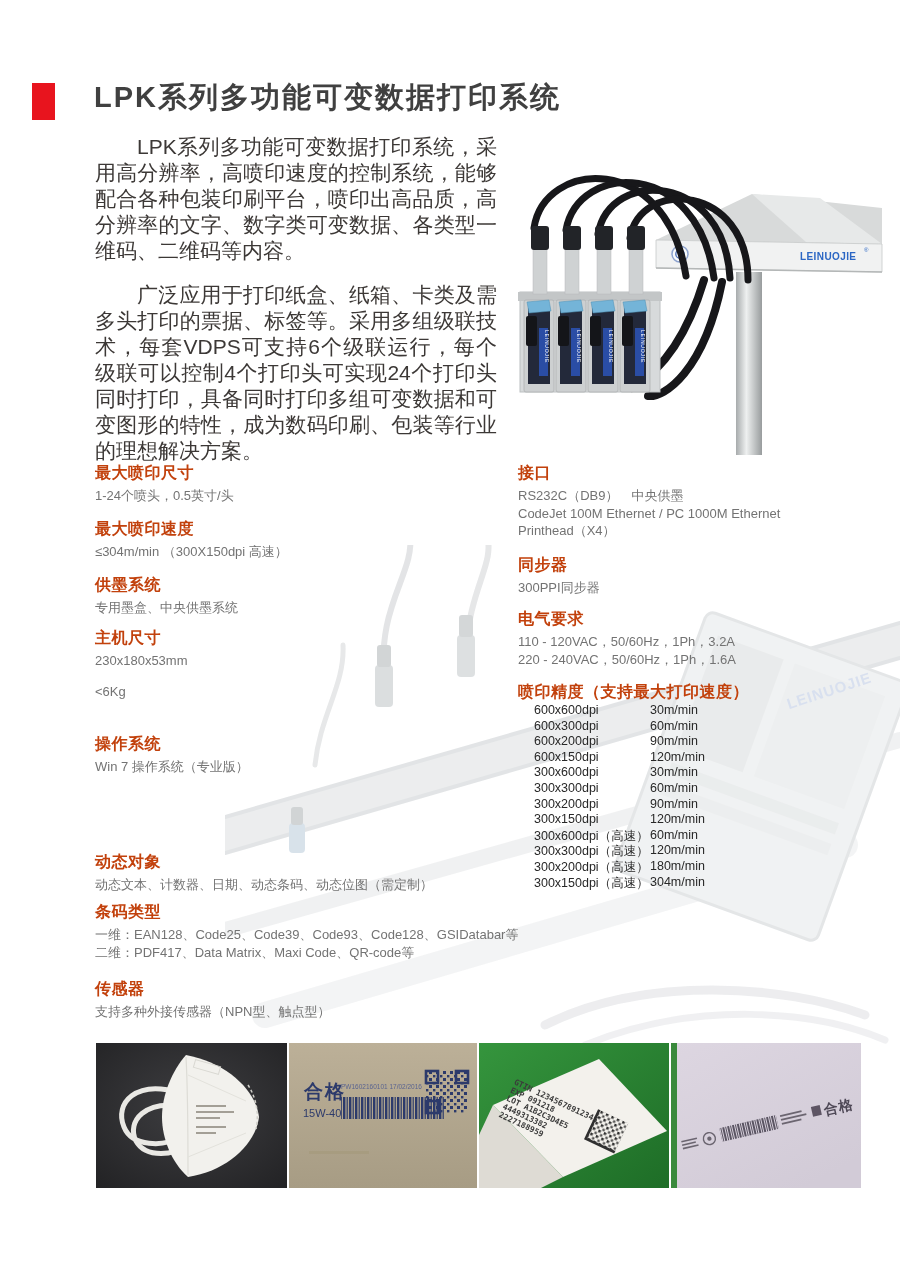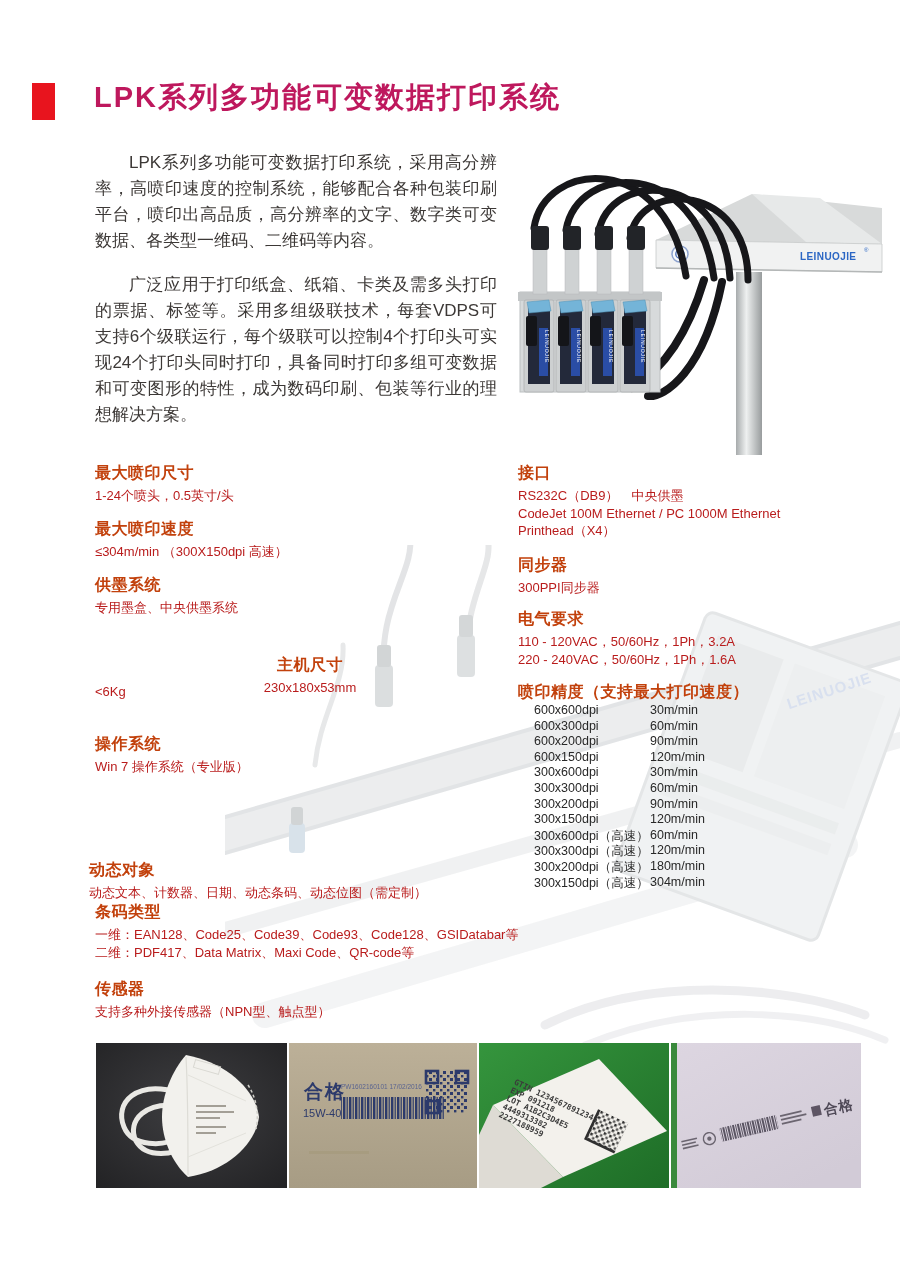--- a/index.html
+++ b/index.html
@@ -5,32 +5,32 @@
   html,body{margin:0;padding:0;background:#888;}
   .page{
     position:relative; width:900px; height:1271px; margin:0 auto;
     background:#ffffff; overflow:hidden;
     font-family:"Liberation Sans", sans-serif;
   }
   
   .red-square{position:absolute; left:32px; top:83px; width:23px; height:37px; background:#e8141e;}
   .page-title{
     position:absolute; left:94px; top:78px; margin:0;
-    font-size:29px; font-weight:700; color:#be185d; letter-spacing:2px; white-space:nowrap;
+    font-size:29px; font-weight:700; color:#404040; letter-spacing:2px; white-space:nowrap;
   }
   
   .intro{position:absolute; left:95px; top:134px; width:402px;}
   .intro p{
-    margin:16px 0 18px; text-indent:2em; text-align:justify;
-    font-size:17px; line-height:26px; color:#3c3836;
+    margin:0 0 18px; text-indent:2em; text-align:justify;
+    font-size:21px; line-height:26px; color:#3c3836;
   }
   
   .spec{position:absolute; width:430px;}
   .spec h3{margin:0 0 4px; font-size:16px; line-height:21px; font-weight:700; color:#c2410c; letter-spacing:0.5px;}
-  .spec p{margin:0; font-size:13px; line-height:17.5px; color:#b91c1c; white-space:nowrap;}
+  .spec p{margin:0; font-size:13px; line-height:17.5px; color:#737373; white-space:nowrap;}
   
   .ptable{position:absolute; left:518px; top:703px; width:330px;}
   .prow{position:relative; height:15.6px; font-size:12.5px; color:#282828;}
   .prow .dpi{position:absolute; left:16px; white-space:nowrap;}
   .prow .spd{position:absolute; left:132px; white-space:nowrap;}
   
   .photo{position:absolute; top:1043px; height:145px; overflow:hidden;}
   .photo svg{display:block;}
   
   .bg-photo{position:absolute; left:225px; top:545px; width:675px; height:500px; opacity:0.75; pointer-events:none;}
@@ -162,32 +162,32 @@
     <p>1-24个喷头，0.5英寸/头</p>
   </div>
   <div class="spec" style="left:95px; top:518px;">
     <h3>最大喷印速度</h3>
     <p>≤304m/min （300X150dpi 高速）</p>
   </div>
   <div class="spec" style="left:95px; top:574px;">
     <h3>供墨系统</h3>
     <p>专用墨盒、中央供墨系统</p>
   </div>
-  <div class="spec" style="left:95px; top:654px;text-align:center;">
+  <div class="spec" style="left:95px; top:627px;">
     <h3>主机尺寸</h3>
     <p>230x180x53mm</p>
   </div>
   <div class="spec" style="left:95px; top:683px;">
     <p>&lt;6Kg</p>
   </div>
   <div class="spec" style="left:95px; top:733px;">
     <h3>操作系统</h3>
     <p>Win 7 操作系统（专业版）</p>
   </div>
-  <div class="spec" style="left:89px; top:851px;margin-top:8px;">
+  <div class="spec" style="left:95px; top:851px;">
     <h3>动态对象</h3>
     <p>动态文本、计数器、日期、动态条码、动态位图（需定制）</p>
   </div>
   <div class="spec" style="left:95px; top:901px;">
     <h3>条码类型</h3>
     <p>一维：EAN128、Code25、Code39、Code93、Code128、GSIDatabar等</p>
     <p>二维：PDF417、Data Matrix、Maxi Code、QR-code等</p>
   </div>
   <div class="spec" style="left:95px; top:978px;">
     <h3>传感器</h3>

